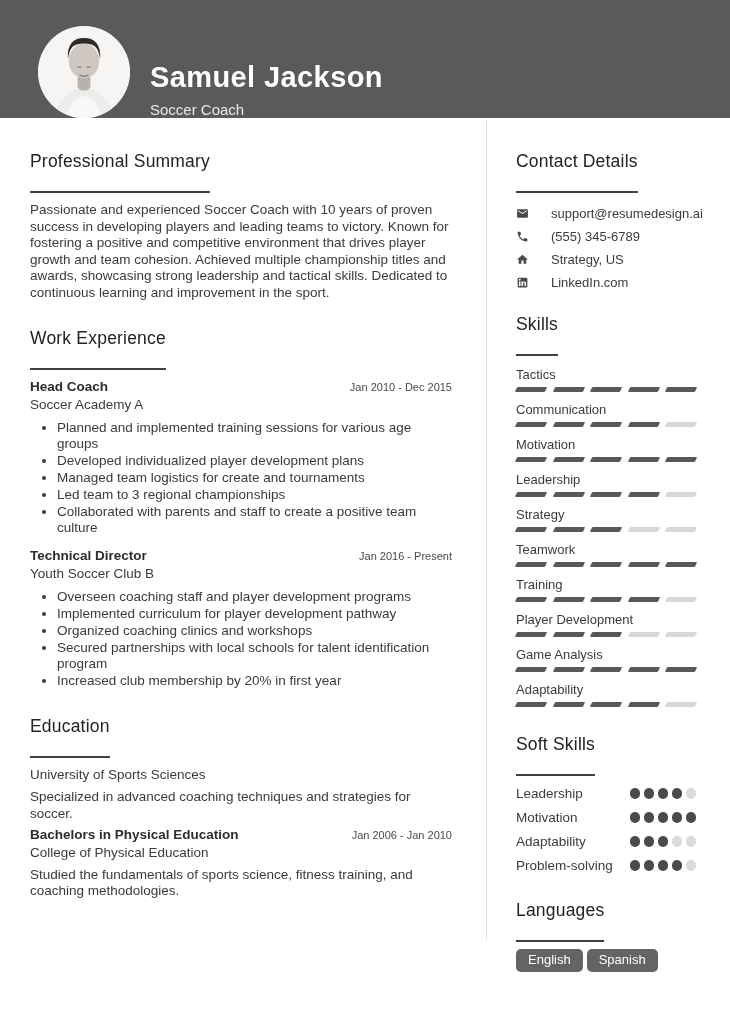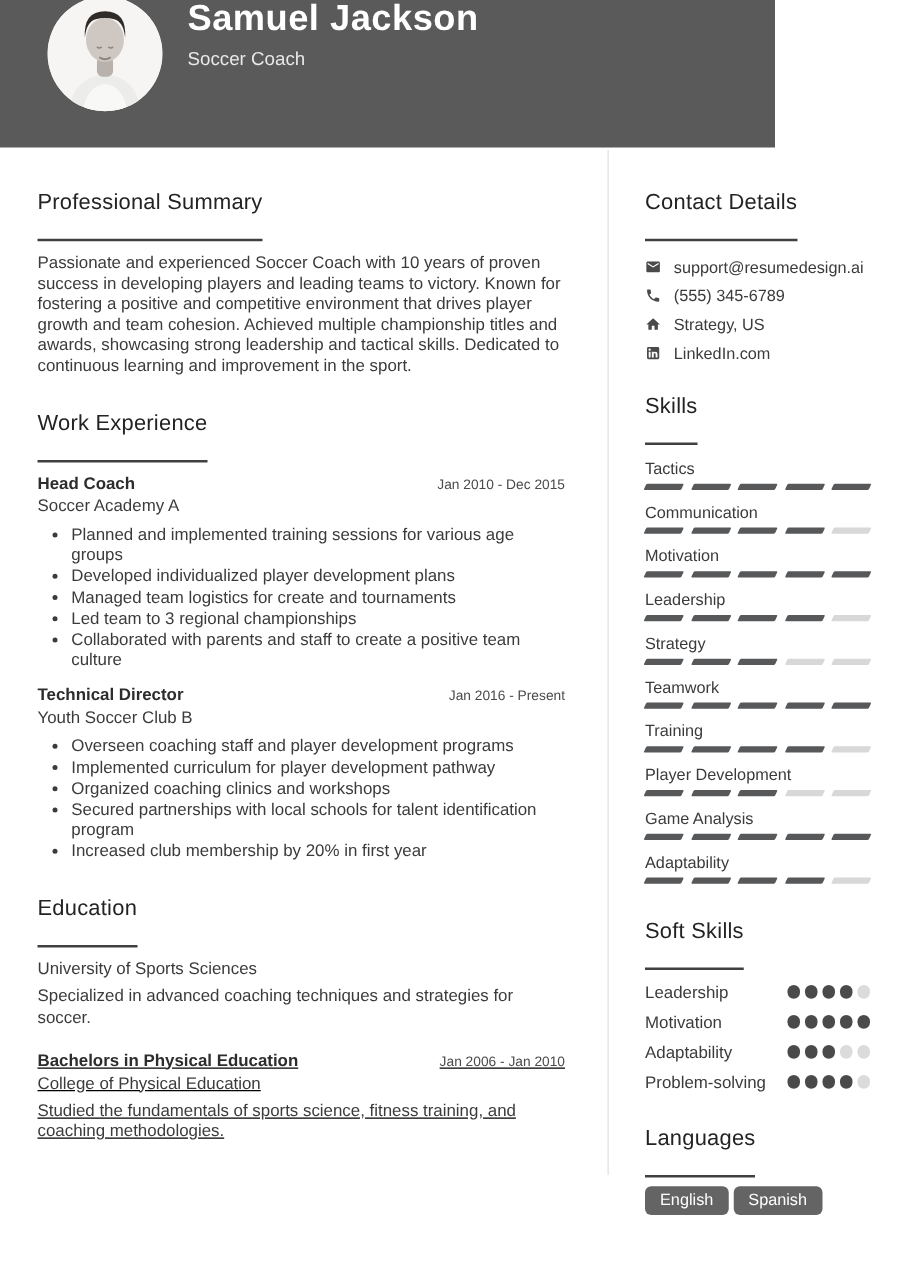--- a/index.html
+++ b/index.html
@@ -7,54 +7,54 @@
     --text_date:#4a4a4a; --underline:#404040; --bar_filled:#57585a;
     --bar_empty:#d8d8d8; --dot_filled:#4a4a4a; --dot_empty:#dbdbdb;
     --badge_bg:#646464; --divider:#e1e1e1;
   }
   *{margin:0;padding:0;box-sizing:border-box;}
   html,body{background:#fff;}
   body{font-family:"Liberation Sans",sans-serif;}
   .page{position:relative;width:730px;height:1024px;background:#fff;overflow:hidden;}
 
   
-  .top-banner{position:absolute;top:0;left:0;width:620px;height:118px;
-    background:var(--header_bg);display:flex;align-items:flex-start;padding-left:38px;}
+  .top-banner{position:absolute;top:0;left:0;width:730px;height:118px;
+    background:var(--header_bg);display:flex;align-items:flex-end;padding-left:38px;}
   .avatar{width:92px;height:92px;border-radius:50%;overflow:hidden;background:#f6f5f3;
     flex:0 0 auto;margin-top:-3px;}
   .avatar svg{display:block;width:100%;height:100%;}
   .header-text{margin-left:20px;}
   .person-name{color:#fff;font-size:29px;font-weight:700;letter-spacing:.4px;line-height:1.1;}
   .person-title{color:#e8e8e8;font-size:15px;margin-top:7px;}
 
   
   .v-divider{position:absolute;left:486px;top:120px;width:1px;height:820px;background:var(--divider);}
   .left-col{position:absolute;left:30px;top:118px;width:422px;padding-top:33px;}
   .right-col{position:absolute;left:516px;top:118px;width:180px;padding-top:33px;}
 
   h2.sec{font-size:17.5px;font-weight:400;color:var(--text_heading);display:table;
     padding-bottom:19px;border-bottom:2px solid var(--underline);letter-spacing:.2px;}
 
   .summary-text{margin-top:9px;font-size:13.5px;line-height:16.6px;color:var(--text_body);}
 
   .work-section,.edu-section{margin-top:26px;}
   .job,.edu{margin-top:9px;}
   .job + .job{margin-top:11px;}
-  .edu + .edu{margin-top:18px;text-decoration:underline;}
+  .edu + .edu{margin-top:4px;}
   .row-head{display:flex;justify-content:space-between;align-items:baseline;}
   .row-title{font-size:13.5px;font-weight:700;color:#2d2d2d;}
   .row-dates{font-size:11px;color:var(--text_date);white-space:nowrap;}
   .row-sub{font-size:13.5px;color:var(--text_body);margin-top:3px;}
   ul.bullets{margin:8px 0 0 0;padding-left:27px;}
   ul.bullets li{font-size:13.5px;line-height:16.8px;color:var(--text_body);}
   .edu-desc{font-size:13.5px;line-height:16.8px;color:var(--text_body);margin-top:7px;}
 
   
   .contact-list{margin-top:13px;list-style:none;}
-  .contact-item{display:flex;align-items:center;gap:10px;margin-bottom:8px;
+  .contact-item{display:flex;align-items:center;gap:22px;margin-bottom:8px;
     font-size:13px;color:var(--text_body);}
   .contact-item .ic{width:13px;height:13px;flex:0 0 auto;display:flex;align-items:center;}
   .contact-item .ic svg{width:13px;height:13px;fill:#4a4a4a;}
 
   .skills-section{margin-top:24px;}
   .skills-list{margin-top:11px;}
   .skill{margin-bottom:10px;}
   .skill-label{font-size:13px;color:var(--text_body);margin-bottom:5px;}
   .bar{display:flex;justify-content:space-between;}
   .seg{width:30px;height:5px;background:var(--bar_empty);transform:skewX(-25deg);border-radius:1px;}

